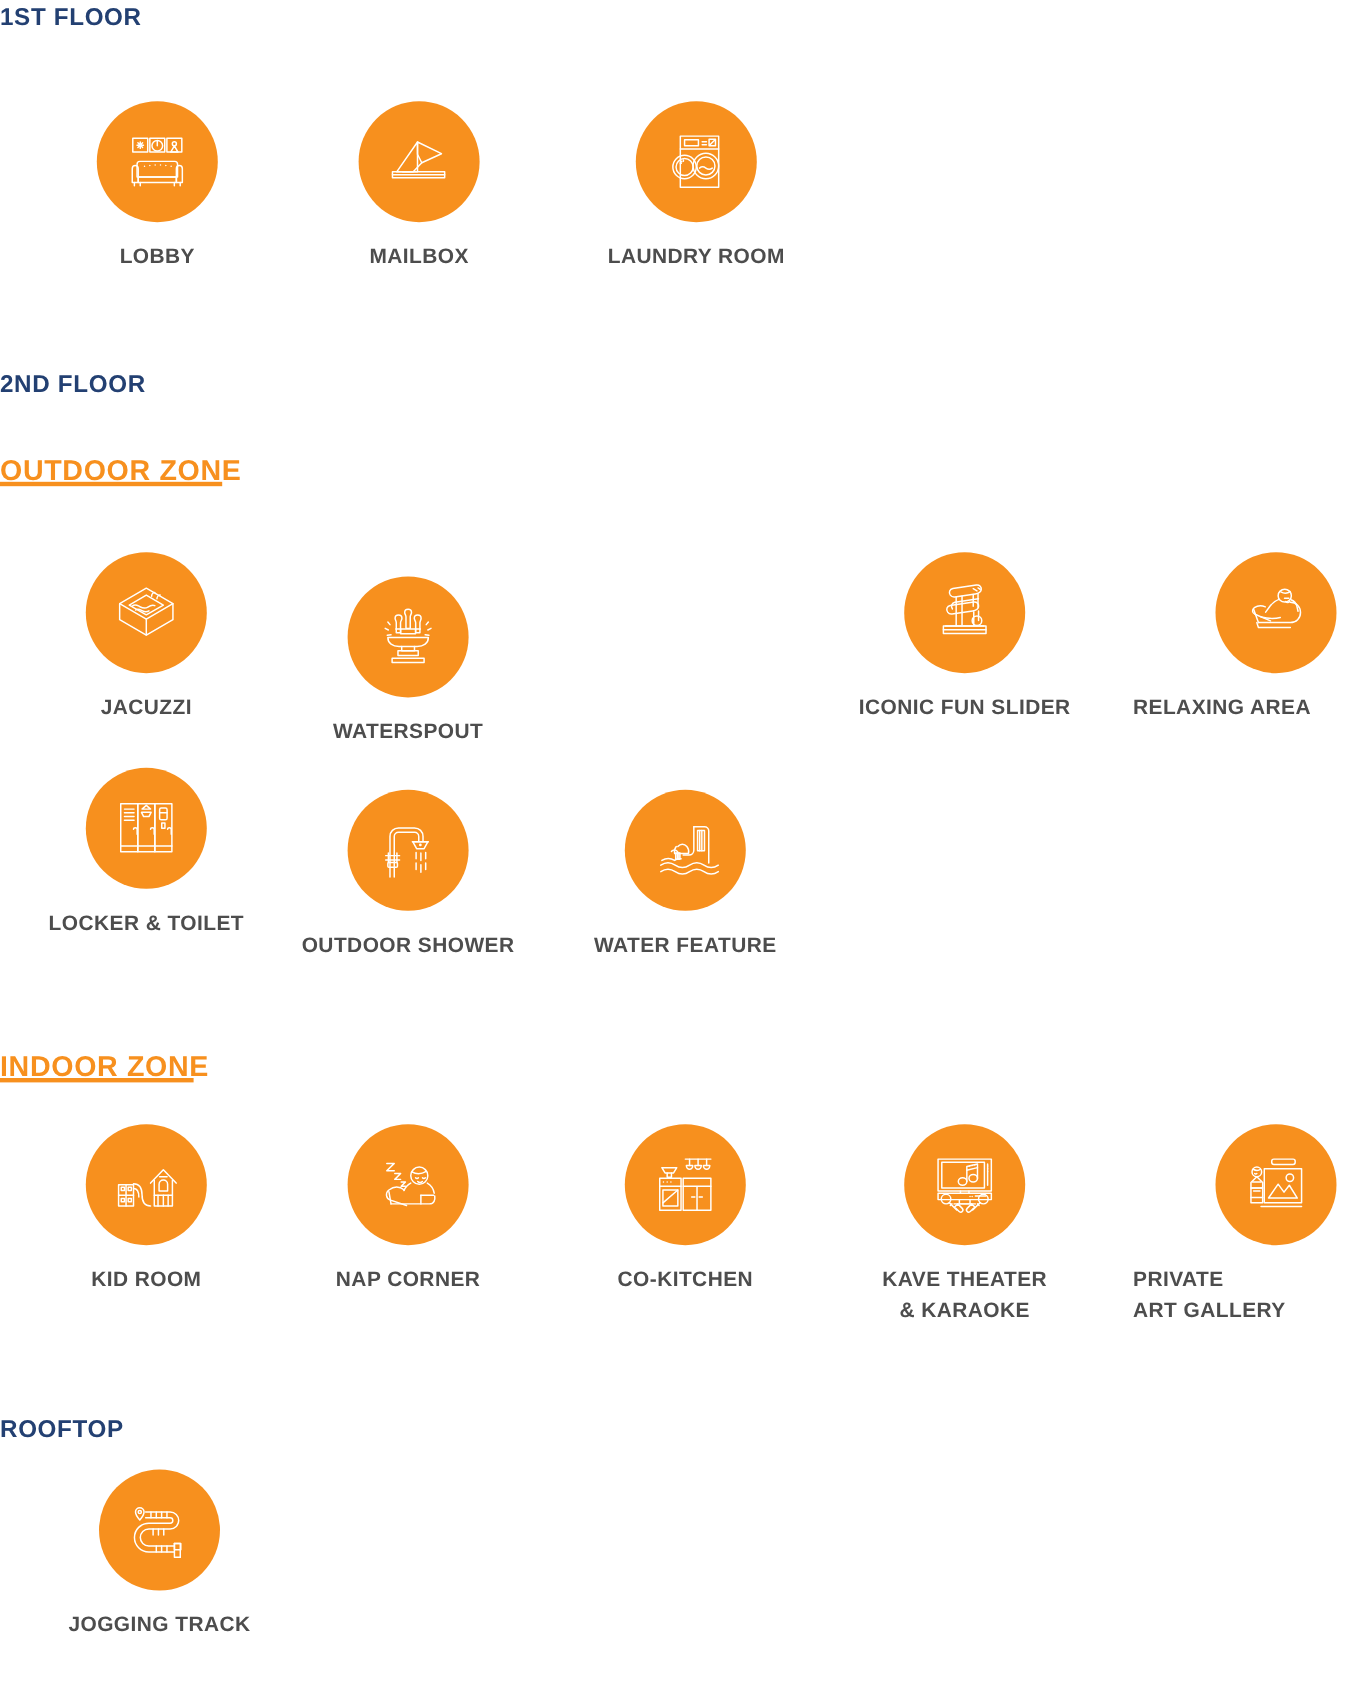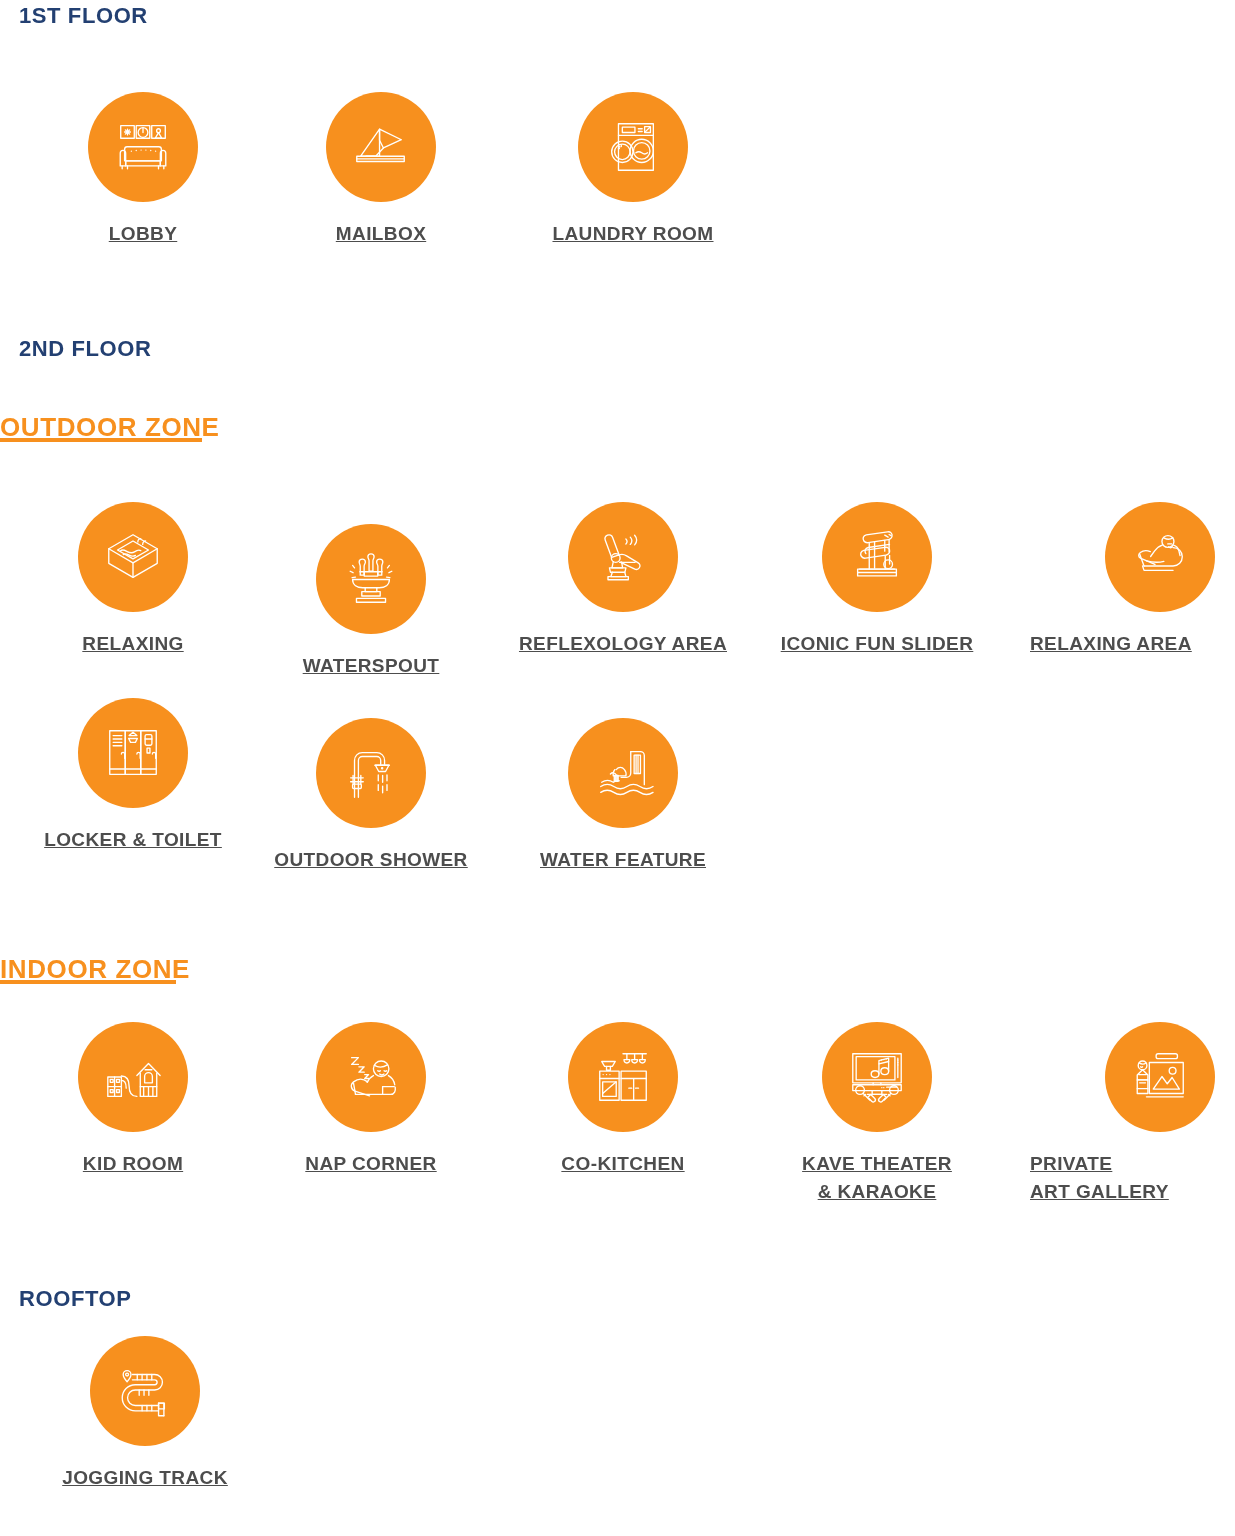--- a/index.html
+++ b/index.html
@@ -24,21 +24,20 @@
   
   .floor-heading {
     position: absolute;
     left: 0;
     font-size: 22px;
     font-weight: bold;
     letter-spacing: 0.6px;
     color: #234072;
     white-space: nowrap;
     line-height: 1;
-    padding-left: 19px;
   }
   .zone-heading {
     position: absolute;
     left: 0;
     font-size: 26px;
     font-weight: bold;
     letter-spacing: 0.6px;
     color: #F7901E;
     white-space: nowrap;
     line-height: 1;
@@ -82,21 +81,20 @@
     vector-effect: non-scaling-stroke;
   }
   .tile-label {
     margin-top: 18px;
     font-size: 19px;
     font-weight: bold;
     letter-spacing: 0.4px;
     color: #4d4d4d;
     line-height: 1.45;
     white-space: pre-line;
-    text-decoration: underline;
   }
   
   .tile.edge { width: 260px; margin-left: -115px; }
   .tile.edge .tile-label { text-align: left; padding-left: 0; }
 </style>
 </head>
 <body>
 
 <div class="page">
 
@@ -167,57 +165,41 @@
       <svg viewBox="0 0 64 64">
         <path d="M32 9L57 23.5 32 38 7 23.5z"></path>
         <path d="M7 23.5v15L32 53l25-14.5v-15"></path>
         <path d="M32 38v15"></path>
         <path d="M32 15.5L48 24.8 32 34 16 24.8z"></path>
         <path d="M19 25.7c2.5-2.2 4.5-.6 7 .7s5 2 7.5.3 4-2.6 6.5-1.3"></path>
         <path d="M22 29.5c2.2-1.8 4-.5 6 .6s4.3 1.6 6.5.2"></path>
         <path d="M37 16.5c0-2 1.5-3.5 3-3.5M42 19c0-2 1.5-3.5 3-3.5"></path>
       </svg>
     </div>
-    <div class="tile-label">RELAXING</div>
+    <div class="tile-label">JACUZZI</div>
   </div>
 
   <div class="tile" style="left:371px; top:524px;">
     <div class="badge">
       <svg viewBox="0 0 64 64">
         <path d="M32 6c2 0 3.2 1.4 3.2 3s-1.2 2.6-1.2 4.2V24h-4V13.2c0-1.6-1.2-2.6-1.2-4.2S30 6 32 6z"></path>
         <path d="M23 11.5c2 0 3.2 1.3 3.2 3s-1.3 2.5-1.3 4.3V28h-4v-9.2c0-1.8-1.1-2.8-1.1-4.3s1.2-3 3.2-3z"></path>
         <path d="M41 11.5c2 0 3.2 1.3 3.2 3s-1.1 2.5-1.1 4.3V28h-4v-9.2c0-1.8-1.3-2.8-1.3-4.3s1.2-3 3.2-3z"></path>
         <path d="M20.5 24.5h23"></path>
         <path d="M25 24.5v4.5h14v-4.5"></path>
         <path d="M13 32.5h38c0 5.5-4.5 8.5-10.5 8.5h-17C17.5 41 13 38 13 32.5z"></path>
         <path d="M26 41v4h12v-4"></path>
         <path d="M22.5 45h19v4.5h-19z"></path>
         <path d="M17 52h30v4H17z"></path>
         <path d="M15 20.5l-2-2.5M13.5 25.5l-3-1.5M16 30l-3.5.5M49 20.5l2-2.5M50.5 25.5l3-1.5M48 30l3.5.5"></path>
       </svg>
     </div>
     <div class="tile-label">WATERSPOUT</div>
   </div>
 
-  <div class="tile" style="left:623px; top:502px;">
-    <div class="badge">
-      <svg viewBox="0 0 64 64">
-        <path d="M16 9.5c2.2-1 4.5.2 5.3 2.4l6.6 17.8-7.6 2.8L13.7 14.7c-.8-2.2.1-4.2 2.3-5.2z"></path>
-        <circle cx="24.5" cy="33" r="4.5"></circle>
-        <path d="M27.5 30.2c2.8-1.4 5.5-1 8.2.6l12 7.2c2 1.2 2.3 3.4 1.2 5.1-1.1 1.7-3.3 2.1-5.2 1.1L29 37.3"></path>
-        <path d="M28.5 37.5h16"></path>
-        <path d="M22 36.8l-1.4 6.4h11l-1-6"></path>
-        <path d="M18 43.2h17l-1 4.5H19z"></path>
-        <path d="M21 47.7l-1.5 4.5h15.5l-1.2-4.5"></path>
-        <path d="M16.5 52.2h21v3.3h-21z"></path>
-        <path d="M35 13.5c1.6 1.5 1.6 3.5 0 5M39.5 11.5c2.2 2.2 2.2 5.3 0 7.5M44 9.5c2.8 3 2.8 7.2 0 10"></path>
-      </svg>
-    </div>
-    <div class="tile-label">REFLEXOLOGY AREA</div>
-  </div>
 
   <div class="tile" style="left:877px; top:502px;">
     <div class="badge">
       <svg viewBox="0 0 64 64">
         <path d="M18.5 15.5c-1.8-2.6-.6-5.6 2.4-6.3l22-3.2c3-.4 5.2 1.8 4.6 4.6-.6 2.6-3 3.4-5.6 3.8l-19.2 2.8c-1.8.2-3.1-.2-4.2-1.7z"></path>
         <path d="M40 9.5l3.5 2M44.5 8.8l2 1.2"></path>
         <path d="M20.5 28.5c-1.8-2.6-.6-5.6 2.4-6.3l22-3.2"></path>
         <path d="M16 31.5c-1.8-2.6-.6-5.6 2.4-6.3l22-3.2c3-.4 5.2 1.8 4.6 4.6-.6 2.6-3 3.4-5.6 3.8l-19.2 2.8c-1.8.3-3.1-.2-4.2-1.7z"></path>
         <circle cx="43.5" cy="39.5" r="4.5"></circle>
         <path d="M24 17.5v27M29.5 16.5v27M40 15v11M44.5 14.3v12.5M40.5 31v13M45 30.3v9"></path>

